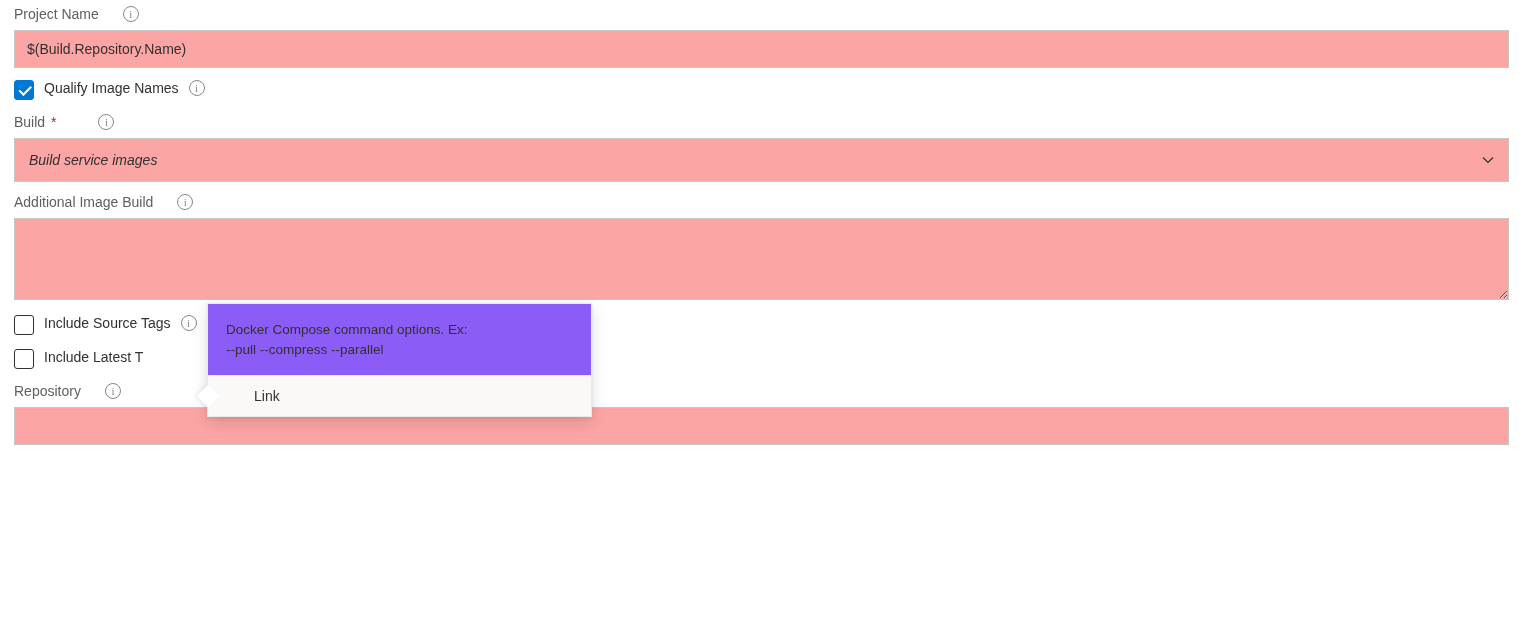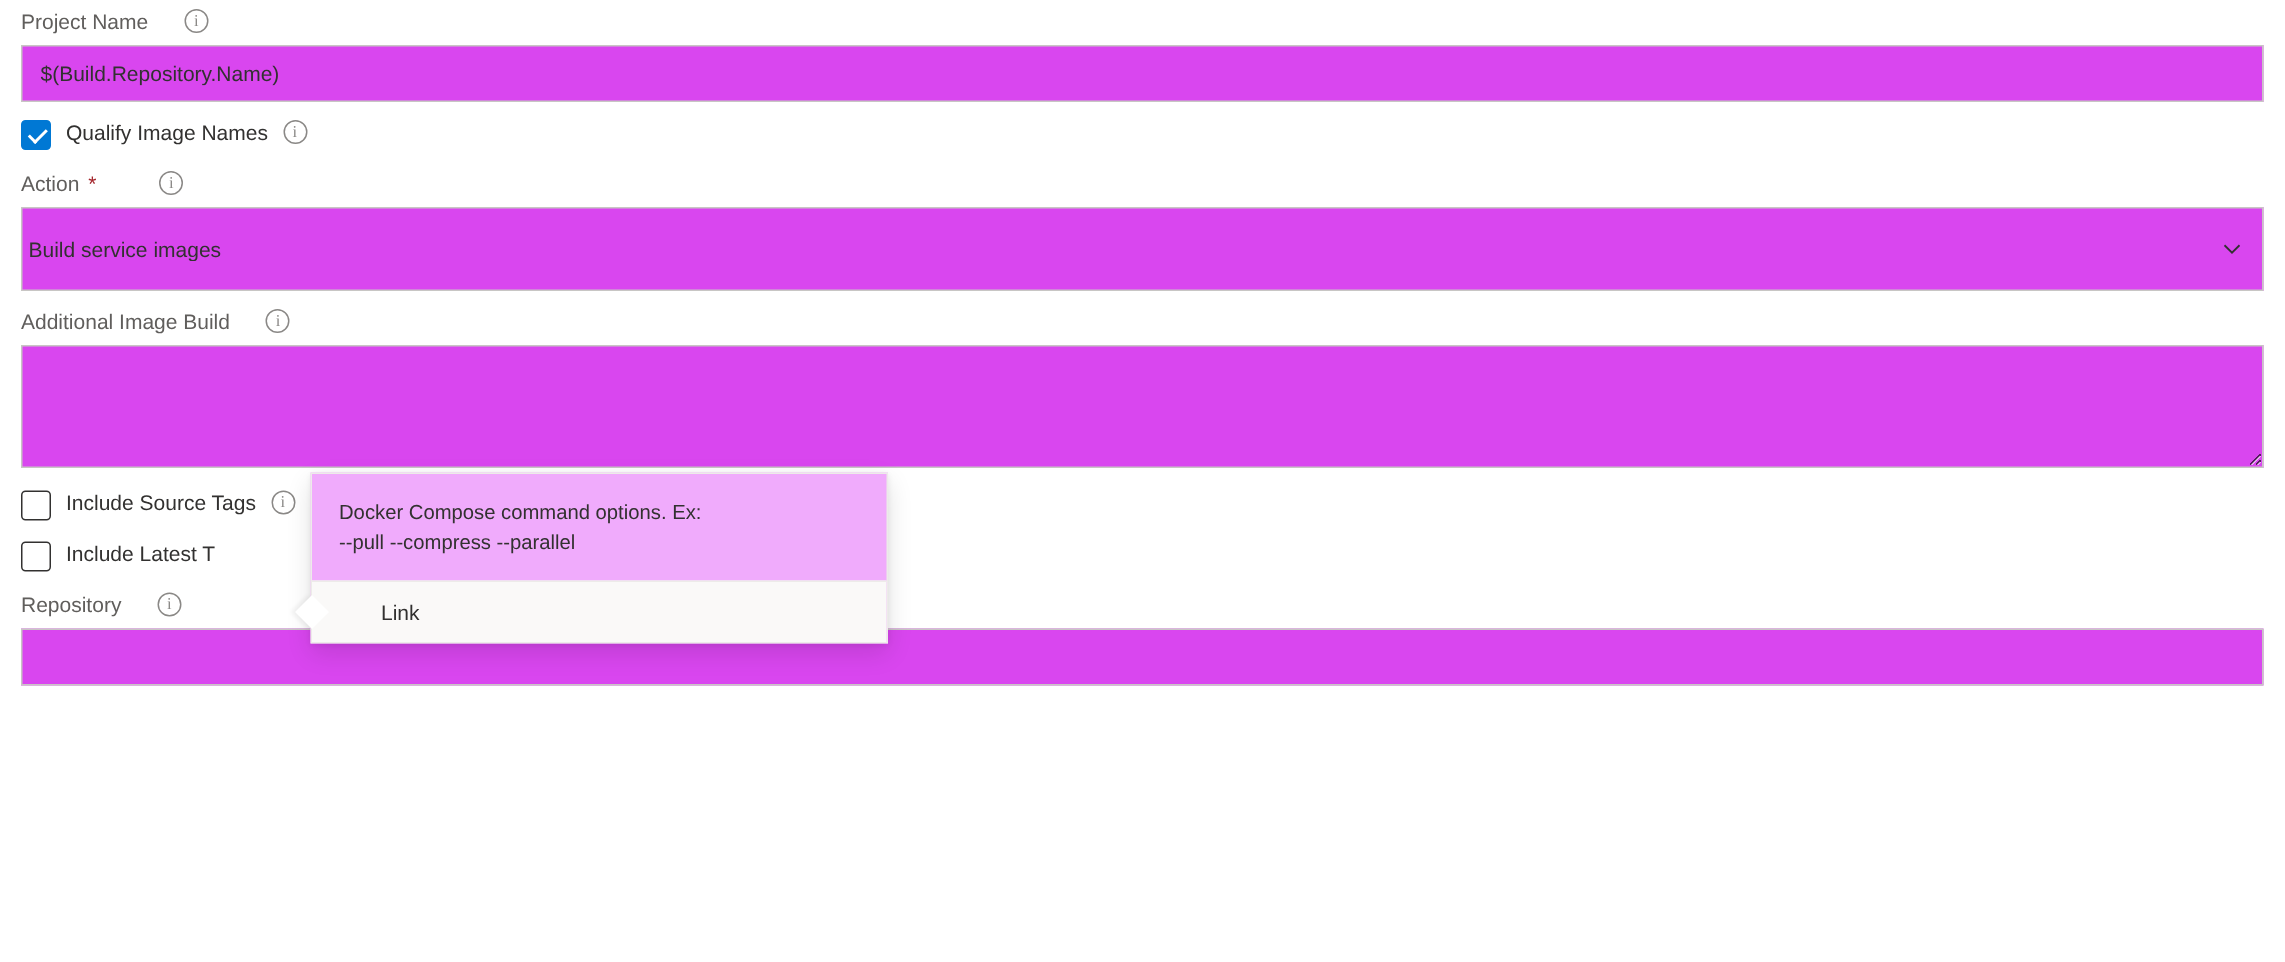--- a/index.html
+++ b/index.html
@@ -27,31 +27,32 @@
       width: 16px; height: 16px;
       display: inline-flex; align-items: center; justify-content: center;
       border: 1px solid #8a8886; border-radius: 50%;
       font-size: 11px; color: #8a8886;
       cursor: pointer; line-height: 1;
       font-family: Georgia, serif;
     }
     .text-input, .select-input, .textarea-input {
       width: 100%;
       border: 1px solid #c8c6c4;
-      background: #d946ef;
+      background: #fca5a5;
       font-family: inherit;
       font-size: 14px;
       color: #323130;
     }
     .text-input { height: 38px; padding: 0 12px; }
     .select-wrap { position: relative; }
     .select-input {
-      height: 56px; padding: 0 36px 0 4px;
+      height: 44px; padding: 0 36px 0 14px;
       appearance: none; -webkit-appearance: none; -moz-appearance: none;
       cursor: pointer;
+      font-style: italic;
     }
     .chevron {
       position: absolute; right: 14px; top: 50%;
       transform: translateY(-50%);
       pointer-events: none;
     }
     .textarea-input { height: 82px; padding: 8px 12px; resize: both; }
     .checkbox-row {
       display: flex; align-items: flex-start; gap: 10px;
       margin-bottom: 14px;
@@ -69,21 +70,21 @@
       content: "";
       width: 5px; height: 10px;
       border: solid #fff; border-width: 0 2px 2px 0;
       transform: rotate(45deg) translateY(-1px);
     }
     .cb-label { color: #323130; font-size: 14px; }
     .tooltip-callout {
       position: absolute;
       left: 193px; top: -80px;
       width: 385px;
-      background: #f0abfc;
+      background: #8b5cf6;
       border: 1px solid #edebe9;
       box-shadow: 0 6px 16px rgba(0,0,0,0.12), 0 1px 4px rgba(0,0,0,0.08);
       z-index: 10;
     }
     .tooltip-body { padding: 16px 18px 14px 18px; color: #323130; font-size: 13.5px; line-height: 1.5; }
     .tooltip-footer {
       background: #faf9f8; border-top: 1px solid #edebe9;
       padding: 12px 18px; font-size: 14px; color: #323130;
       cursor: pointer;
     }
@@ -108,21 +109,21 @@
 
 <div class="checkbox-row">
   <span class="checkbox checked"></span>
   <span class="cb-label">Qualify Image Names</span>
   <span class="info-icon">i</span>
 </div>
 
 <div class="field">
   <div class="label-row">
     <span>
-      <span class="label-text">Action</span><span class="required"> *</span>
+      <span class="label-text">Build</span><span class="required"> *</span>
     </span>
     <span class="info-icon" style="margin-left:18px">i</span>
   </div>
   <div class="select-wrap">
     <select class="select-input">
       <option>Build service images</option>
     </select>
     <svg class="chevron" width="14" height="14" viewBox="0 0 14 14">
         <path d="M2 4.5 L7 9.5 L12 4.5" stroke="#323130" stroke-width="1.2" fill="none"></path>
       </svg>

